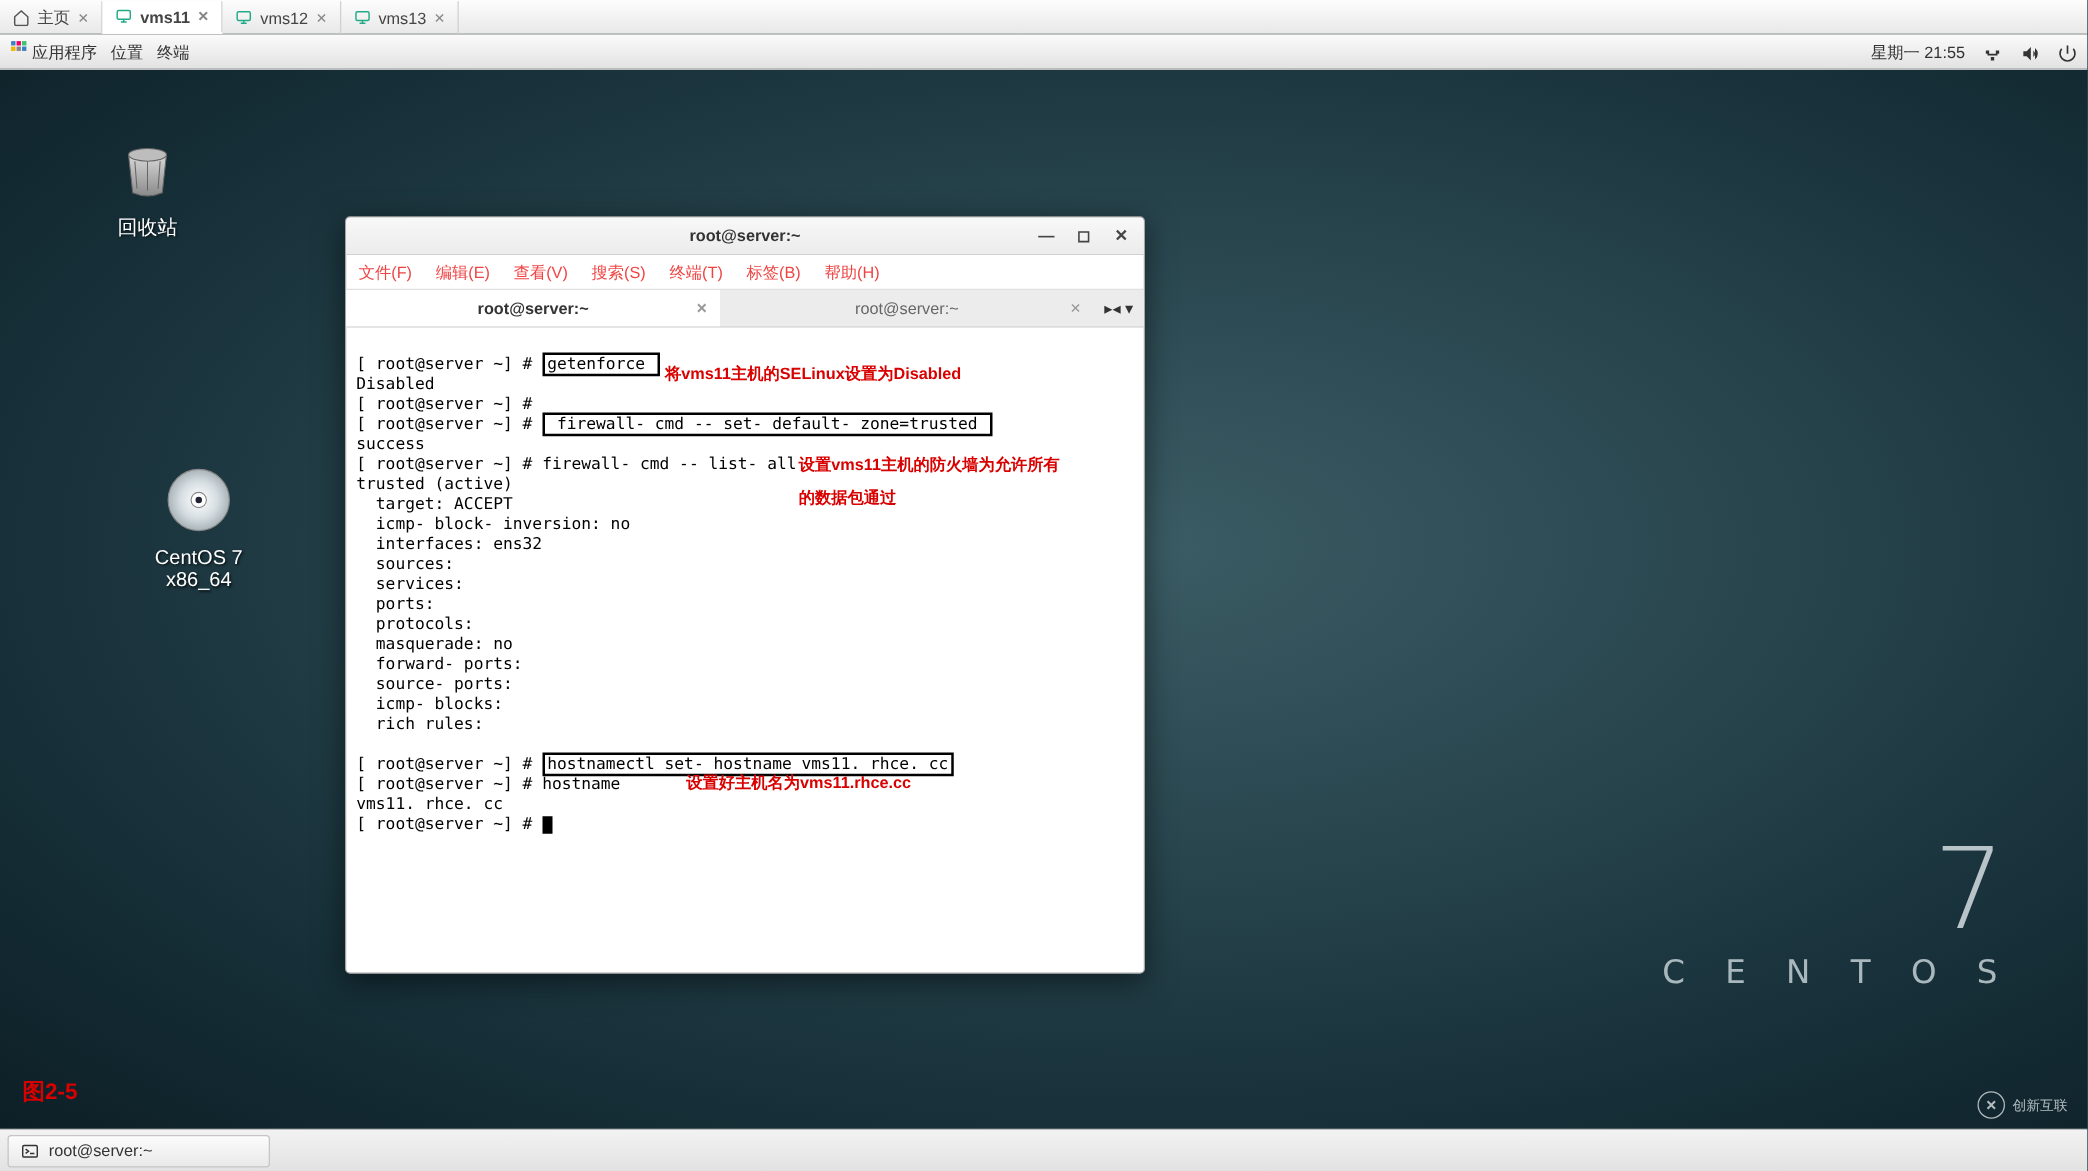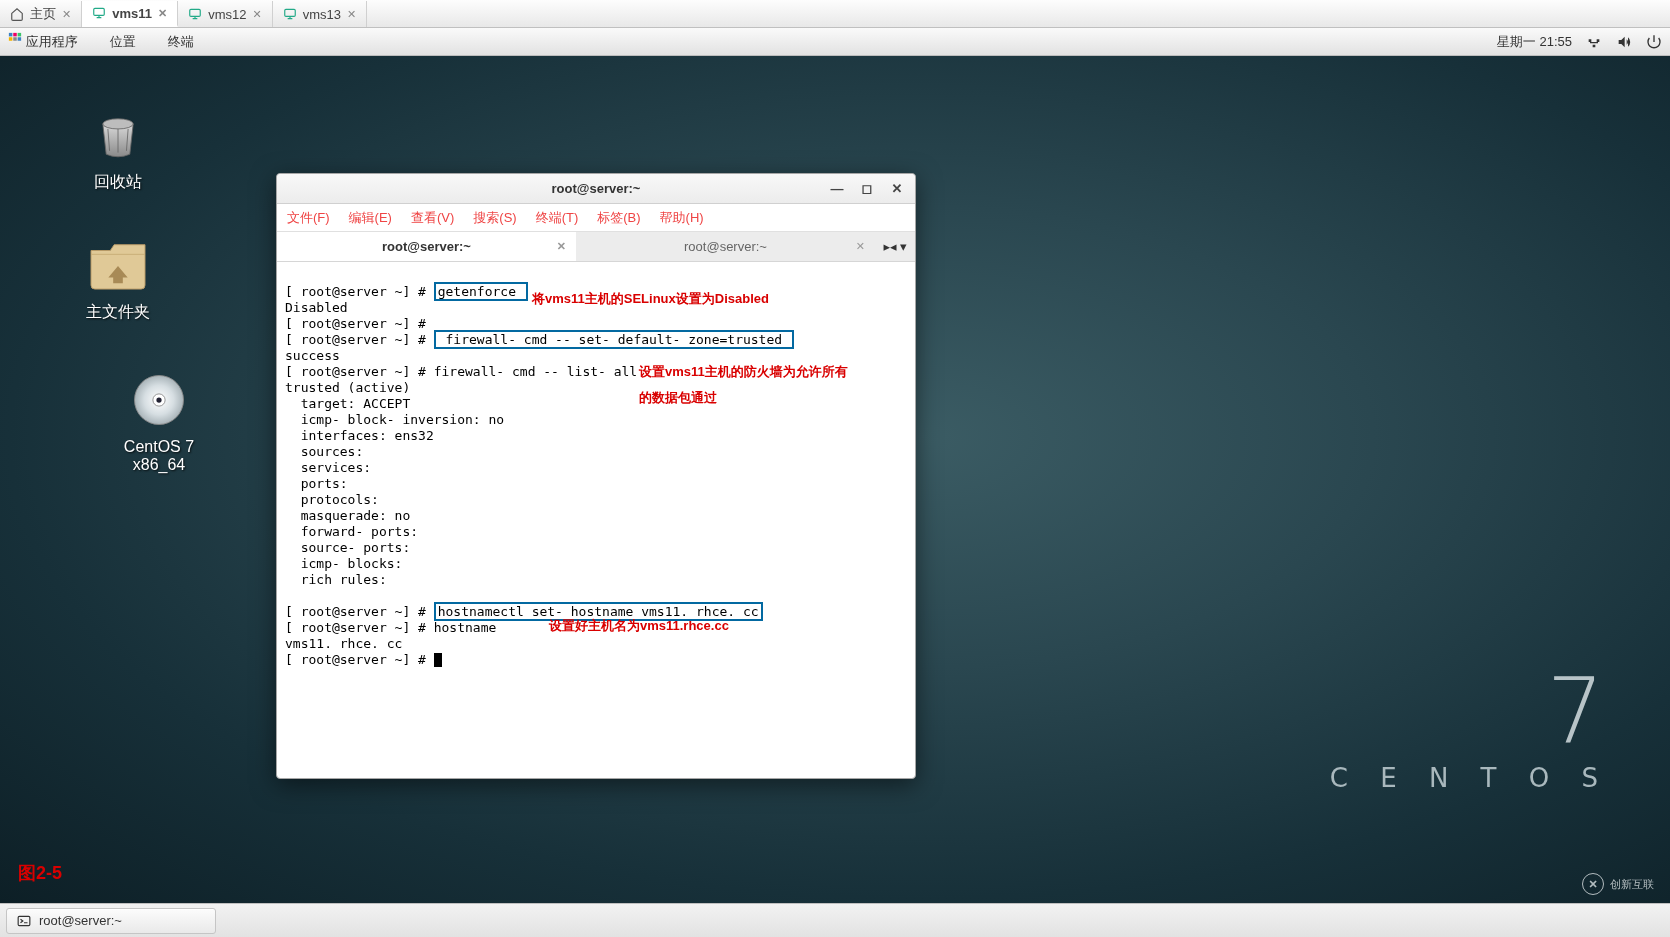--- a/index.html
+++ b/index.html
@@ -7,23 +7,23 @@
 
 
 .vm-tabs { height: 28px; background: linear-gradient(#fdfdfd, #e8e8e8); border-bottom: 1px solid #c0c0c0; display: flex; align-items: flex-end; }
 .vm-tab { height: 26px; padding: 0 10px; display: flex; align-items: center; gap: 6px; border-right: 1px solid #d0d0d0; cursor: pointer; color: #444; }
 .vm-tab.active { background: #fff; border-bottom: 2px solid #fff; font-weight: 600; }
 .vm-tab .close { color: #888; font-size: 11px; }
 .vm-tab svg { width: 14px; height: 14px; }
 
 
 .gnome-panel { height: 28px; background: linear-gradient(#fafafa, #e2e2e2); border-bottom: 1px solid #bdbdbd; display: flex; align-items: center; padding: 0 8px; color: #333; }
-.gnome-panel .left { display: flex; gap: 32px; align-items: center; }
+.gnome-panel .left { display: flex; gap: 11px; align-items: center; }
 .gnome-panel .left span { cursor: pointer; }
-.gnome-panel .right { margin-left: auto; display: flex; gap: 14px; align-items: center; }
+.gnome-panel .right { margin-left: auto; display: flex; gap: 14px; align-items: flex-end; }
 .gnome-panel .right svg { width: 16px; height: 16px; fill: #333; }
 .app-ico { width: 14px; height: 14px; display: inline-block; }
 
 
 .desktop { position: absolute; top: 56px; left: 0; right: 0; bottom: 34px; background: radial-gradient(ellipse at 55% 45%, #3b5c64 0%, #2a4750 35%, #173039 70%, #0d1f26 100%); }
 .desktop-icon { position: absolute; width: 100px; text-align: center; color: #fff; font-size: 16px; cursor: pointer; }
 .desktop-icon .ico { width: 64px; height: 64px; margin: 0 auto 6px; display: flex; align-items: center; justify-content: center; }
 .desktop-icon .label { text-shadow: 1px 1px 2px rgba(0,0,0,0.8); }
 
 
@@ -44,21 +44,21 @@
 .term-title .ctrls { position: absolute; right: 8px; display: flex; gap: 10px; }
 .term-title .ctrls span { width: 20px; height: 20px; display:flex; align-items:center; justify-content:center; cursor:pointer; color: #444; }
 .term-menu { height: 28px; display: flex; align-items: center; gap: 19px; padding: 0 10px; color: #ef4444; border-bottom: 1px solid #e0e0e0; }
 .term-menu span { cursor: pointer; }
 .term-tabs { height: 30px; display: flex; background: #ececec; border-bottom: 1px solid #d6d6d6; }
 .term-tab { flex: 1; display: flex; align-items: center; justify-content: center; gap: 6px; color: #666; position: relative; cursor: pointer; }
 .term-tab.active { background: #fff; font-weight: bold; color: #333; }
 .term-tab .x { position: absolute; right: 10px; color: #999; font-size: 11px; }
 .term-add { width: 40px; display: flex; align-items: center; justify-content: center; color:#333; cursor:pointer; }
 .term-body { padding: 6px 8px 14px; font-family: "DejaVu Sans Mono", monospace; font-size: 13px; line-height: 16px; white-space: pre; color: #000; position: relative; }
-.red-box { border: 2px solid #0369a1; padding: 0 2px; }
+.red-box { border: 2px solid #000000; padding: 0 2px; }
 .red-text { color: #d90000; font-weight: bold; font-family: "Microsoft YaHei", sans-serif; }
 .anno { position: absolute; }
 .cursor-blk { display:inline-block; width:8px; height:14px; background:#000; vertical-align: text-bottom;}
 
 
 .taskbar { position: absolute; left: 0; right: 0; bottom: 0; height: 34px; background: linear-gradient(#f2f2f2,#e2e2e2); border-top: 1px solid #bfbfbf; display: flex; align-items: center; padding: 0 6px; }
 .task-item { height: 26px; min-width: 210px; background: linear-gradient(#fcfcfc,#e9e9e9); border: 1px solid #c5c5c5; border-radius: 3px; display: flex; align-items: center; gap: 8px; padding: 0 10px; color: #333; cursor: pointer; box-shadow: inset 0 1px 0 #fff;}
 .task-item svg { width: 14px; height: 14px; }
 </style>
 </head>
@@ -140,30 +140,20 @@
             </linearGradient>
           </defs>
           <path d="M14 20 L50 20 L46 56 Q32 62 18 56 Z" fill="url(#tg)" stroke="#666"></path>
           <ellipse cx="32" cy="20" rx="18" ry="6" fill="#bdbdbd" stroke="#666"></ellipse>
           <path d="M20 26 L22 52 M32 26 L32 54 M44 26 L42 52" stroke="#666" fill="none"></path>
         </svg>
     </div>
     <div class="label">回收站</div>
   </div>
 
-  <div class="desktop-icon" style="left:68px; top:176px;">
-    <div class="ico">
-      <svg width="62" height="54" viewBox="0 0 64 56">
-          <path d="M4 14 L24 14 L28 8 L60 8 L60 50 Q60 54 56 54 L8 54 Q4 54 4 50 Z" fill="#e0c997" stroke="#b89a66"></path>
-          <path d="M4 18 L60 18" stroke="#c9ae78"></path>
-          <path d="M22 42 L32 30 L42 42 Z M27 42 v6 h10 v-6" fill="#a88a56"></path>
-        </svg>
-    </div>
-    <div class="label">主文件夹</div>
-  </div>
 
   <div class="desktop-icon" style="left:68px; top:312px; width:110px;margin-left:36px;">
     <div class="ico">
       <svg width="56" height="56" viewBox="0 0 64 64">
           <defs>
             <radialGradient id="dg">
               <stop offset="0" stop-color="#fff"></stop>
               <stop offset="0.6" stop-color="#d6dee2"></stop>
               <stop offset="1" stop-color="#a9b4b9"></stop>
             </radialGradient>

